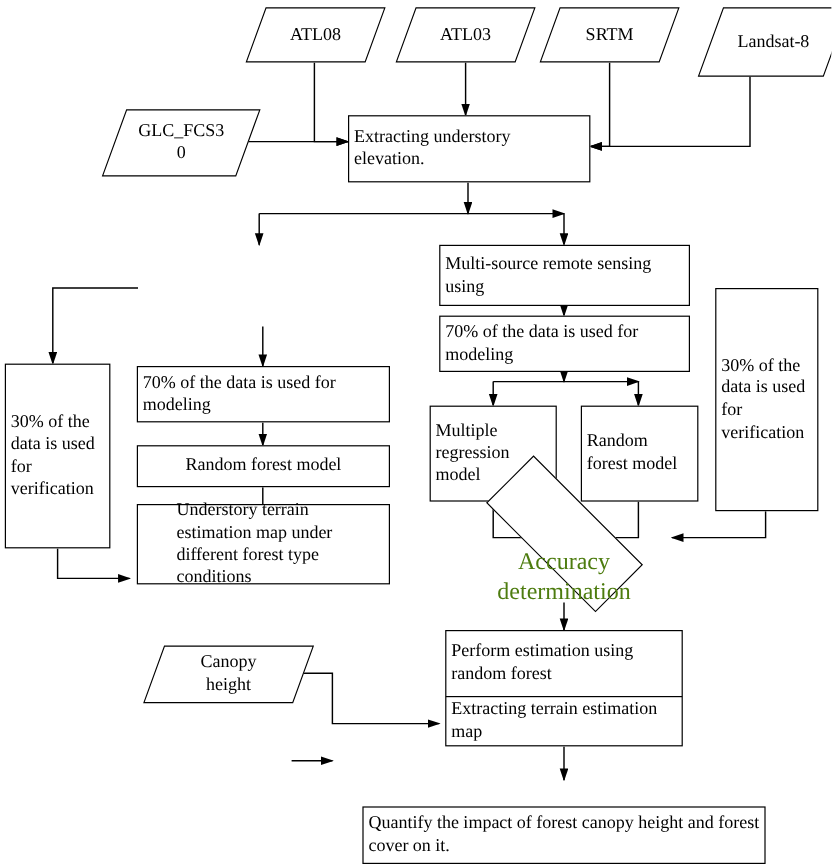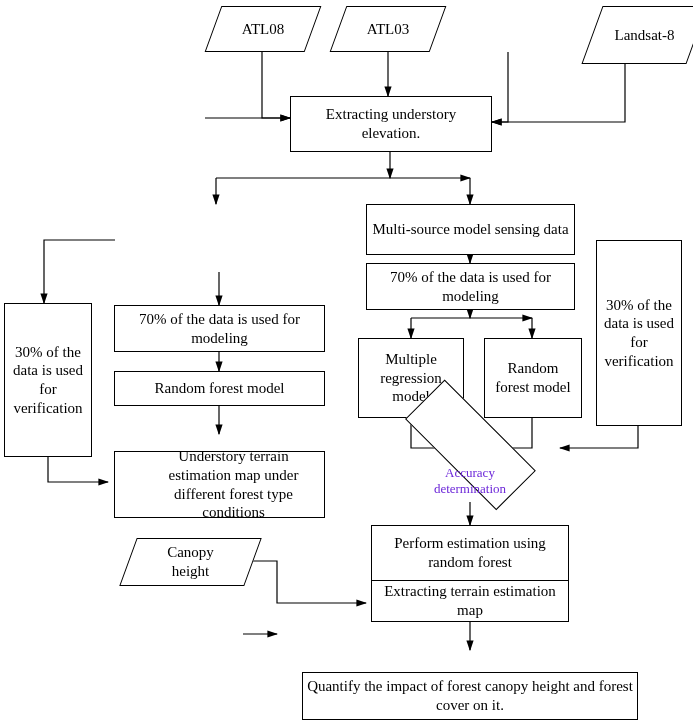--- a/index.html
+++ b/index.html
@@ -19,21 +19,21 @@
     text-decoration: underline;
   }
   .node {
     position: absolute;
     box-sizing: border-box;
     border: 1px solid #000000;
     background: #ffffff;
     display: flex;
     align-items: center;
     justify-content: center;
-    text-align: center;
+    text-align: left;
     font-size: 15px;
     line-height: 1.25;
     color: #000000;
     padding: 2px 4px;
     z-index: 2;
   }
   .para {
     position: absolute;
     box-sizing: border-box;
     display: flex;
@@ -57,23 +57,23 @@
     position: relative;
     z-index: 1;
   }
   .diamond {
     position: absolute;
     box-sizing: border-box;
     display: flex;
     align-items: center;
     justify-content: center;
     text-align: center;
-    font-size: 13px;
+    font-size: 20px;
     line-height: 1.25;
-    color: #6d28d9;
+    color: #4d7c0f;
     z-index: 2;
   }
   .diamond .dbox {
     position: absolute;
     top: 50%; left: 50%;
     width: 70.7%;
     height: 70.7%;
     margin-left: -35.35%;
     margin-top: -35.35%;
     border: 1px solid #000000;
@@ -160,34 +160,42 @@
   <div class="para" style="left:213px; top:6px; width:100px; height:46px;">
     <div class="skewbox"></div>
     <span>ATL08</span>
   </div>
 
   <div class="para" style="left:338px; top:6px; width:100px; height:46px;">
     <div class="skewbox"></div>
     <span>ATL03</span>
   </div>
 
+  <div class="para" style="left:458px; top:6px; width:100px; height:46px;">
+    <div class="skewbox"></div>
+    <span>SRTM</span>
+  </div>
 
   <div class="para" style="left:592px; top:6px; width:105px; height:58px;">
     <div class="skewbox"></div>
     <span style="max-width:72px;">Landsat-8</span>
   </div>
 
+  <div class="para" style="left:95px; top:91px; width:112px; height:56px;">
+    <div class="skewbox"></div>
+    <span style="max-width:72px; word-break:break-all;">GLC_FCS30</span>
+  </div>
 
   <div class="node" style="left:290px; top:96px; width:202px; height:56px;">
     <span>Extracting understory elevation.</span>
   </div>
 
 
   <div class="node" style="left:366px; top:204px; width:209px; height:51px;">
-    <span>Multi-source model sensing data</span>
+    <span>Multi-source remote sensing using</span>
   </div>
 
   <div class="node" style="left:114px; top:305px; width:211px; height:47px;">
     <span>70% of the data is used for modeling</span>
   </div>
 
   <div class="node" style="left:366px; top:263px; width:209px; height:47px;">
     <span>70% of the data is used for modeling</span>
   </div>
 
@@ -204,21 +212,21 @@
   </div>
 
   <div class="node" style="left:358px; top:338px; width:106px; height:80px;">
     <span>Multiple regression model</span>
   </div>
 
   <div class="node" style="left:484px; top:338px; width:98px; height:80px;">
     <span>Random forest model</span>
   </div>
 
-  <div class="node" style="left:114px; top:451px; width:211px; height:67px;padding-left:32px;">
+  <div class="node" style="left:114px; top:420px; width:211px; height:67px;padding-left:32px;">
     <span>Understory terrain estimation map under different forest type conditions</span>
   </div>
 
   <div class="diamond" style="left:380px; top:443px; width:180px; height:76px;">
     <div class="dbox"></div>
     <span style="max-width:120px;">Accuracy determination</span>
   </div>
 
   <div class="node" style="left:371px; top:525px; width:198px; height:56px;">
     <span>Perform estimation using random forest</span>

